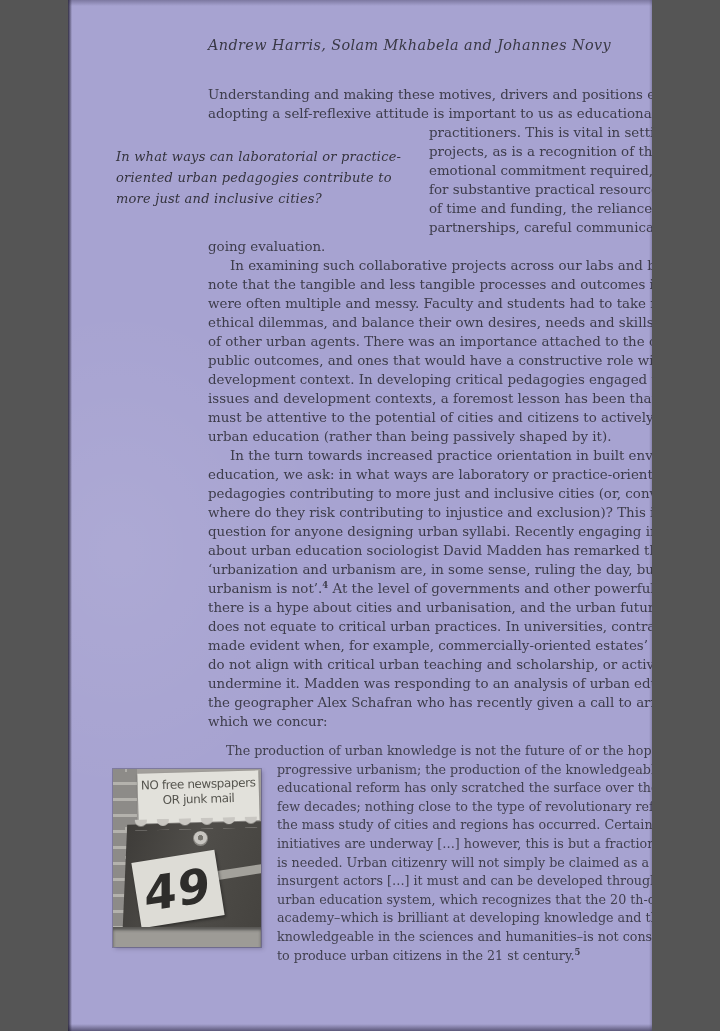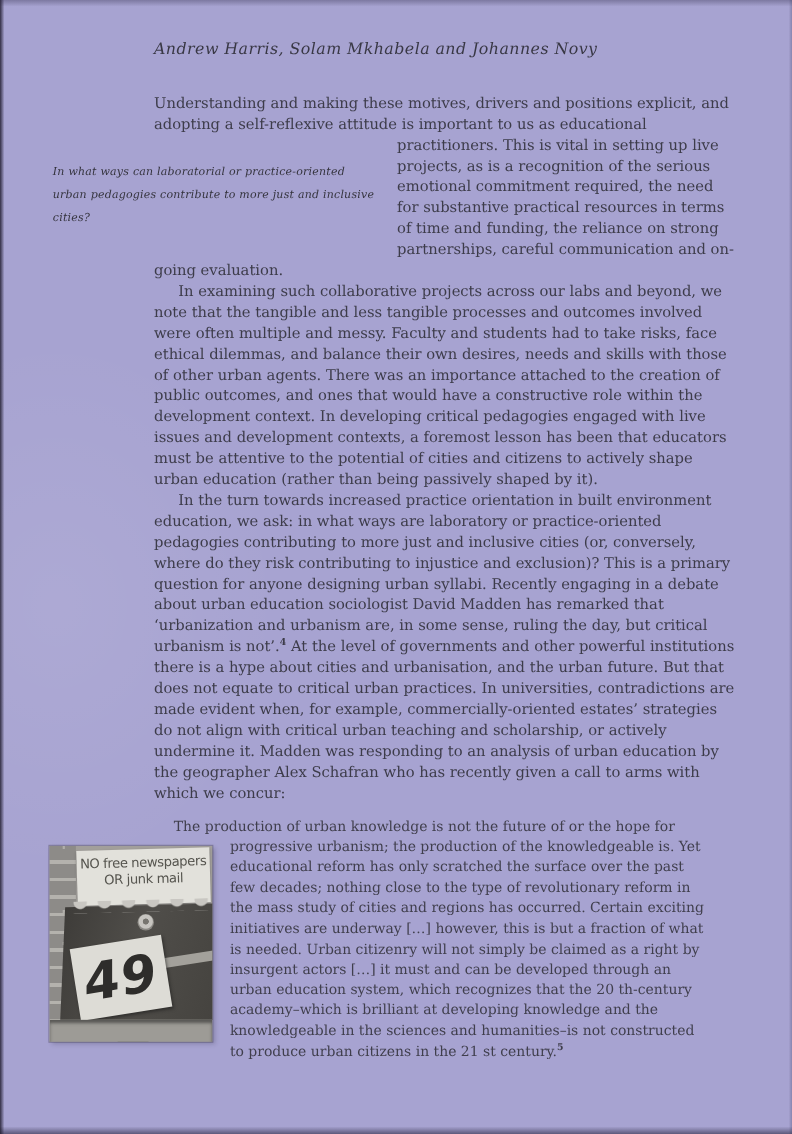--- a/index.html
+++ b/index.html
@@ -1,17 +1,17 @@
 <!DOCTYPE html>
 <html><head>
 <meta charset="utf-8">
 <style>
   html,body { margin:0; padding:0; background:#555; }
   .page {
-    position:relative; width:720px; height:1031px; margin:0 auto;
+    position:relative; width:584px; height:1031px; margin:0 auto;
     background:#a7a3d1; overflow:hidden;
     font-family:"DejaVu Serif", serif;
   }
   
   .edge-left  { position:absolute; left:0; top:0; width:4px; height:100%;
                 background:linear-gradient(to right, rgba(22,18,34,.8), rgba(22,18,34,0)); z-index:5; }
   .edge-top   { position:absolute; left:0; top:0; width:100%; height:6px;
                 background:linear-gradient(to bottom, rgba(45,40,70,.35), rgba(45,40,70,0)); z-index:5; }
   .edge-bottom{ position:absolute; left:0; bottom:0; width:100%; height:7px;
                 background:linear-gradient(to top, rgba(30,26,50,.55), rgba(30,26,50,0)); z-index:5; }
@@ -26,21 +26,21 @@
   }
   .author {
     font-style:italic; font-size:14.4px; letter-spacing:.4px;
     color:#393845; margin:0 0 30px 0;
   }
   p { margin:0; }
   .indent { text-indent:22px; }
 
   .pq {
     float:left; box-sizing:border-box;
-    font-style:italic; font-size:10px; line-height:20.8px; letter-spacing:.2px;
+    font-style:italic; font-size:13px; line-height:20.8px; letter-spacing:.2px;
     color:#34333d;
   }
   .pq1 { width:315px; margin-left:-94px; padding:24px 14px 0 2px; height:112px; }
   .pq2 { width:315px; margin-left:-94px; padding:7px 14px 0 0; height:146px; }
 
   .bq {
     margin:11px 0 16px 18px; width:484px;
     font-size:12.7px; line-height:18.6px; color:#403f4d;
   }
   sup { font-size:8.5px; vertical-align:super; line-height:0; font-weight:bold; }

